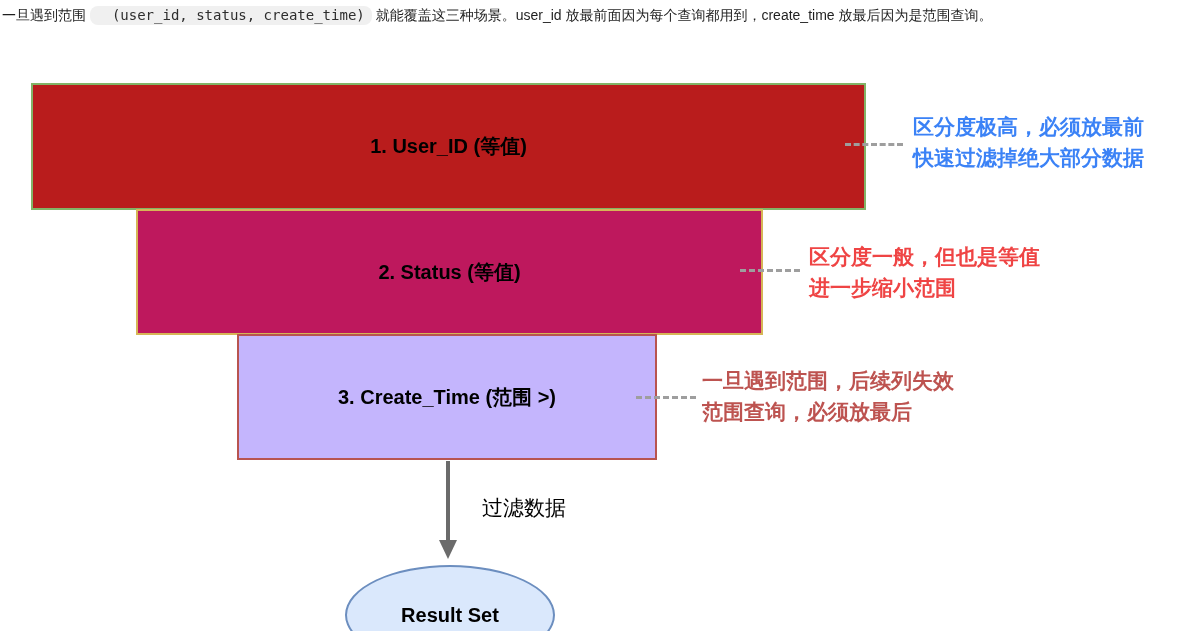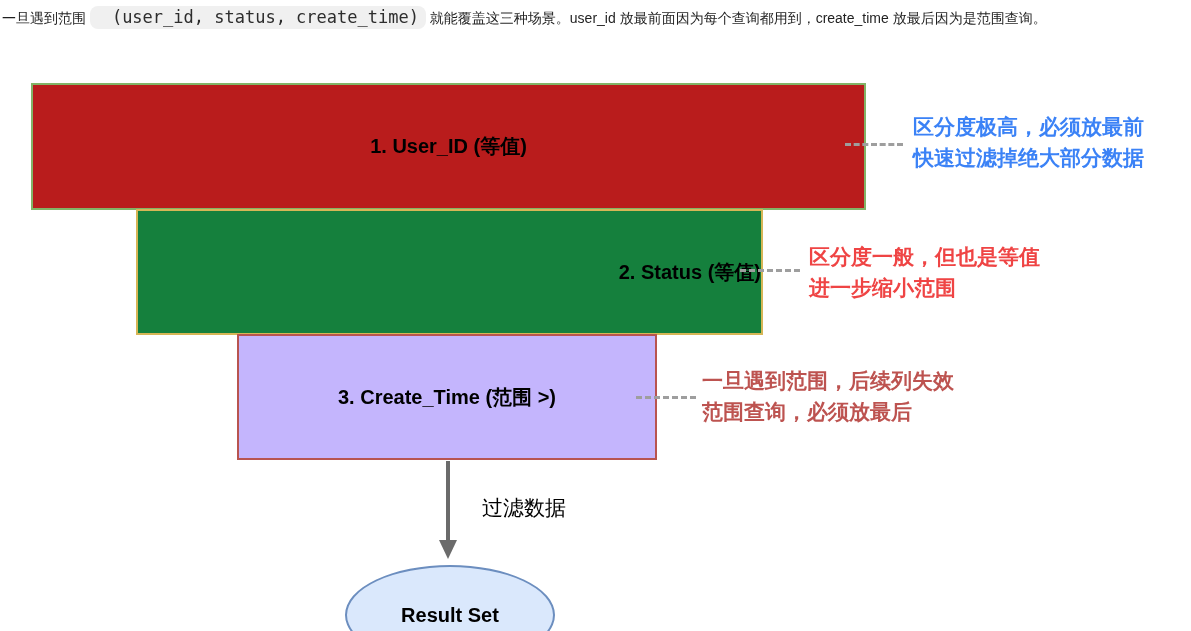--- a/index.html
+++ b/index.html
@@ -19,38 +19,38 @@
     font-size: 14px;
     color: #1f1f1f;
     white-space: nowrap;
   }
   .inline-code {
     display: inline-block;
     background: #f0f0f0;
     border-radius: 8px;
     padding: 1px 7px 2px 22px;
     font-family: "DejaVu Sans Mono", "Liberation Mono", monospace;
-    font-size: 17px;
+    font-size: 14px;
     color: #2d2d2d;
     vertical-align: baseline;
   }
 
   
   .level {
     position: absolute;
     box-sizing: border-box;
     display: flex;
     align-items: center;
     justify-content: center;
     font-size: 20px;
     font-weight: bold;
     color: #000000;
   }
   .level-1 { left: 31px;  top: 83px;  width: 835px; height: 127px; background: #b91c1c; border: 2px solid #82b366; z-index: 1; }
-  .level-2 { left: 136px; top: 209px; width: 627px; height: 126px; background: #15803d; border: 2px solid #d6b656; z-index: 2; justify-content: flex-end; }
+  .level-2 { left: 136px; top: 209px; width: 627px; height: 126px; background: #be185d; border: 2px solid #d6b656; z-index: 2; }
   .level-3 { left: 237px; top: 334px; width: 420px; height: 126px; background: #c4b5fd; border: 2px solid #b85450; z-index: 3; }
 
   
   .dash {
     position: absolute;
     height: 0;
     border-top: 3px dashed #9e9e9e;
     z-index: 4;
   }
   .dash-1 { left: 845px; top: 143px; width: 58px; }

